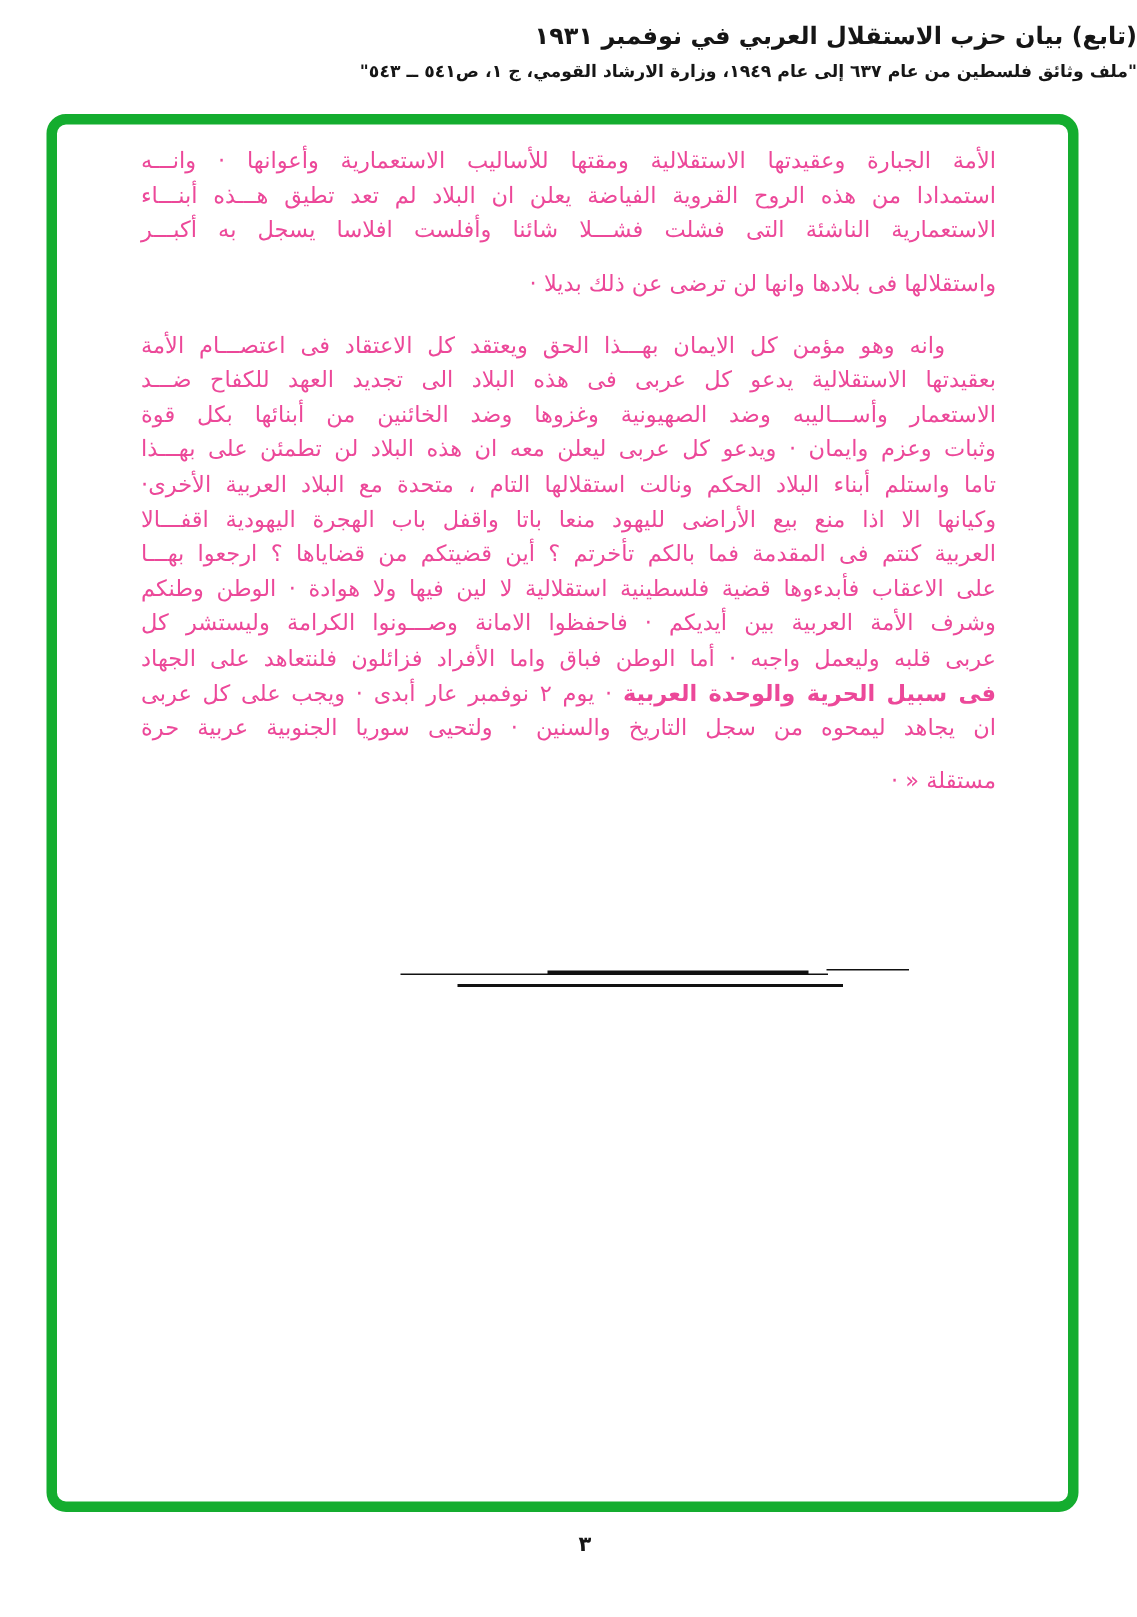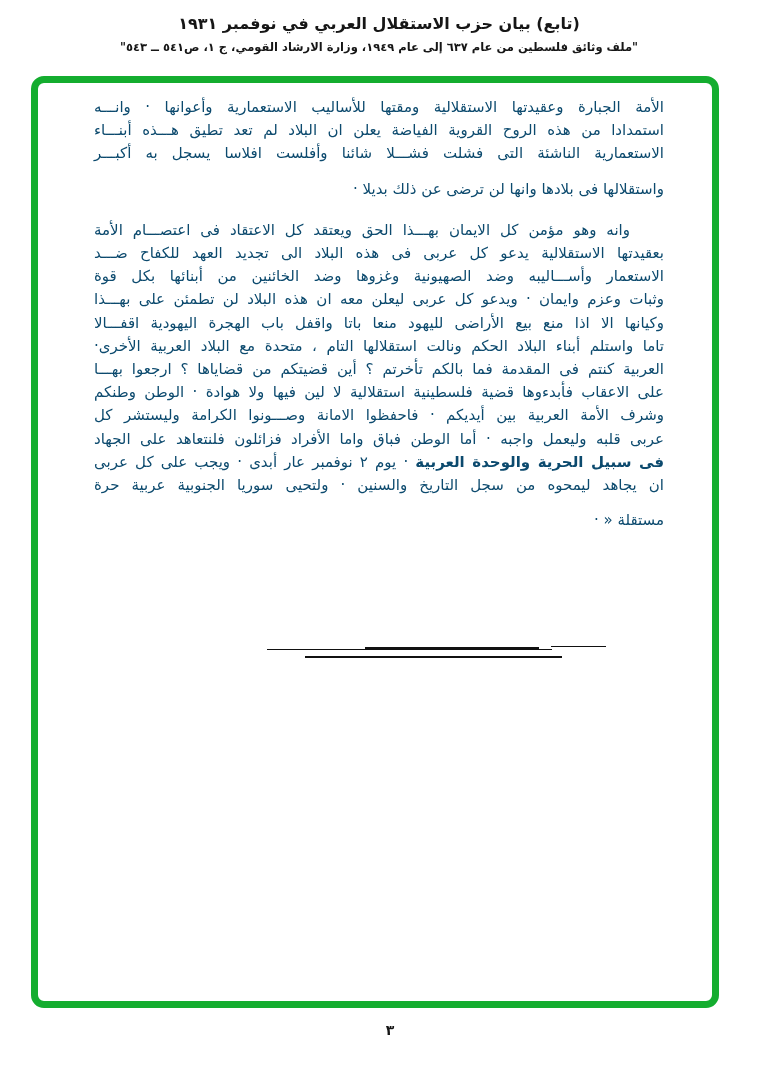--- a/index.html
+++ b/index.html
@@ -7,40 +7,40 @@
   body {
     width: 758px; height: 1078px;
     position: relative;
     font-family: "DejaVu Sans", sans-serif;
     color: #161616;
     overflow: hidden;
   }
   .page { position: absolute; inset: 0; background: #ffffff; }
 
   
-  .header { position: absolute; top: 14px; left: 0; width: 100%; text-align: center; direction: rtl; }
+  .header { position: absolute; top: 14px; left: 0; width: 100%; direction: rtl; }
   .header-title { font-size: 16px; font-weight: bold; letter-spacing: 0; }
   .header-source { font-size: 11.5px; font-weight: bold; margin-top: 7px; }
 
   
   .doc-box {
     position: absolute;
     left: 31px; top: 76px;
     width: 688px; height: 932px;
     border: 7px solid #14ad2f;
     border-radius: 13px;
     background: #ffffff;
   }
   .doc-text {
     position: absolute;
     top: 13px; right: 48px; left: 56px;
     direction: rtl;
     font-size: 15px;
     line-height: 23.2px;
-    color: #0c4a6e;
+    color: #ec4899;
   }
   .line { text-align: justify; text-align-last: justify; white-space: normal; }
   .line.flush { text-align-last: right; margin-top: 12px; }
   .line.indent { padding-right: 34px; }
   .line.para { margin-top: 18px; }
   .bold-seg { font-weight: bold; }
 
   
   .divider-bar { position: absolute; background: #111111; }
   .rule-a  { left: 229px; top: 566px; width: 285px; height: 1px; }
@@ -68,22 +68,22 @@
   <div class="doc-box">
     <div class="doc-text">
       <div class="line">الأمة الجبارة وعقيدتها الاستقلالية ومقتها للأساليب الاستعمارية وأعوانها · وانـــه</div>
       <div class="line">استمدادا من هذه الروح القروية الفياضة يعلن ان البلاد لم تعد تطيق هـــذه أبنـــاء</div>
       <div class="line">الاستعمارية الناشئة التى فشلت فشـــلا شائنا وأفلست افلاسا يسجل به أكبـــر</div>
       <div class="line flush">واستقلالها فى بلادها وانها لن ترضى عن ذلك بديلا ·</div>
       <div class="line indent para">وانه وهو مؤمن كل الايمان بهـــذا الحق ويعتقد كل الاعتقاد فى اعتصـــام الأمة</div>
       <div class="line">بعقيدتها الاستقلالية يدعو كل عربى فى هذه البلاد الى تجديد العهد للكفاح ضـــد</div>
       <div class="line">الاستعمار وأســـاليبه وضد الصهيونية وغزوها وضد الخائنين من أبنائها بكل قوة</div>
       <div class="line">وثبات وعزم وايمان · ويدعو كل عربى ليعلن معه ان هذه البلاد لن تطمئن على بهـــذا</div>
+      <div class="line">تاما واستلم أبناء البلاد الحكم ونالت استقلالها التام ، متحدة مع البلاد العربية الأخرى·</div>
       <div class="line">وكيانها الا اذا منع بيع الأراضى لليهود منعا باتا واقفل باب الهجرة اليهودية اقفـــالا</div>
-      <div class="line">تاما واستلم أبناء البلاد الحكم ونالت استقلالها التام ، متحدة مع البلاد العربية الأخرى·</div>
       <div class="line">العربية كنتم فى المقدمة فما بالكم تأخرتم ؟ أين قضيتكم من قضاياها ؟ ارجعوا بهـــا</div>
       <div class="line">على الاعقاب فأبدءوها قضية فلسطينية استقلالية لا لين فيها ولا هوادة · الوطن وطنكم</div>
       <div class="line">وشرف الأمة العربية بين أيديكم · فاحفظوا الامانة وصـــونوا الكرامة وليستشر كل</div>
       <div class="line">عربى قلبه وليعمل واجبه · أما الوطن فباق واما الأفراد فزائلون فلنتعاهد على الجهاد</div>
       <div class="line"><span class="bold-seg">فى سبيل الحرية والوحدة العربية</span><span> · يوم ٢ نوفمبر عار أبدى · ويجب على كل عربى</span></div>
       <div class="line">ان يجاهد ليمحوه من سجل التاريخ والسنين · ولتحيى سوريا الجنوبية عربية حرة</div>
       <div class="line flush">مستقلة « ·</div>
     </div>
 
     <div class="divider-bar rule-a"></div>

